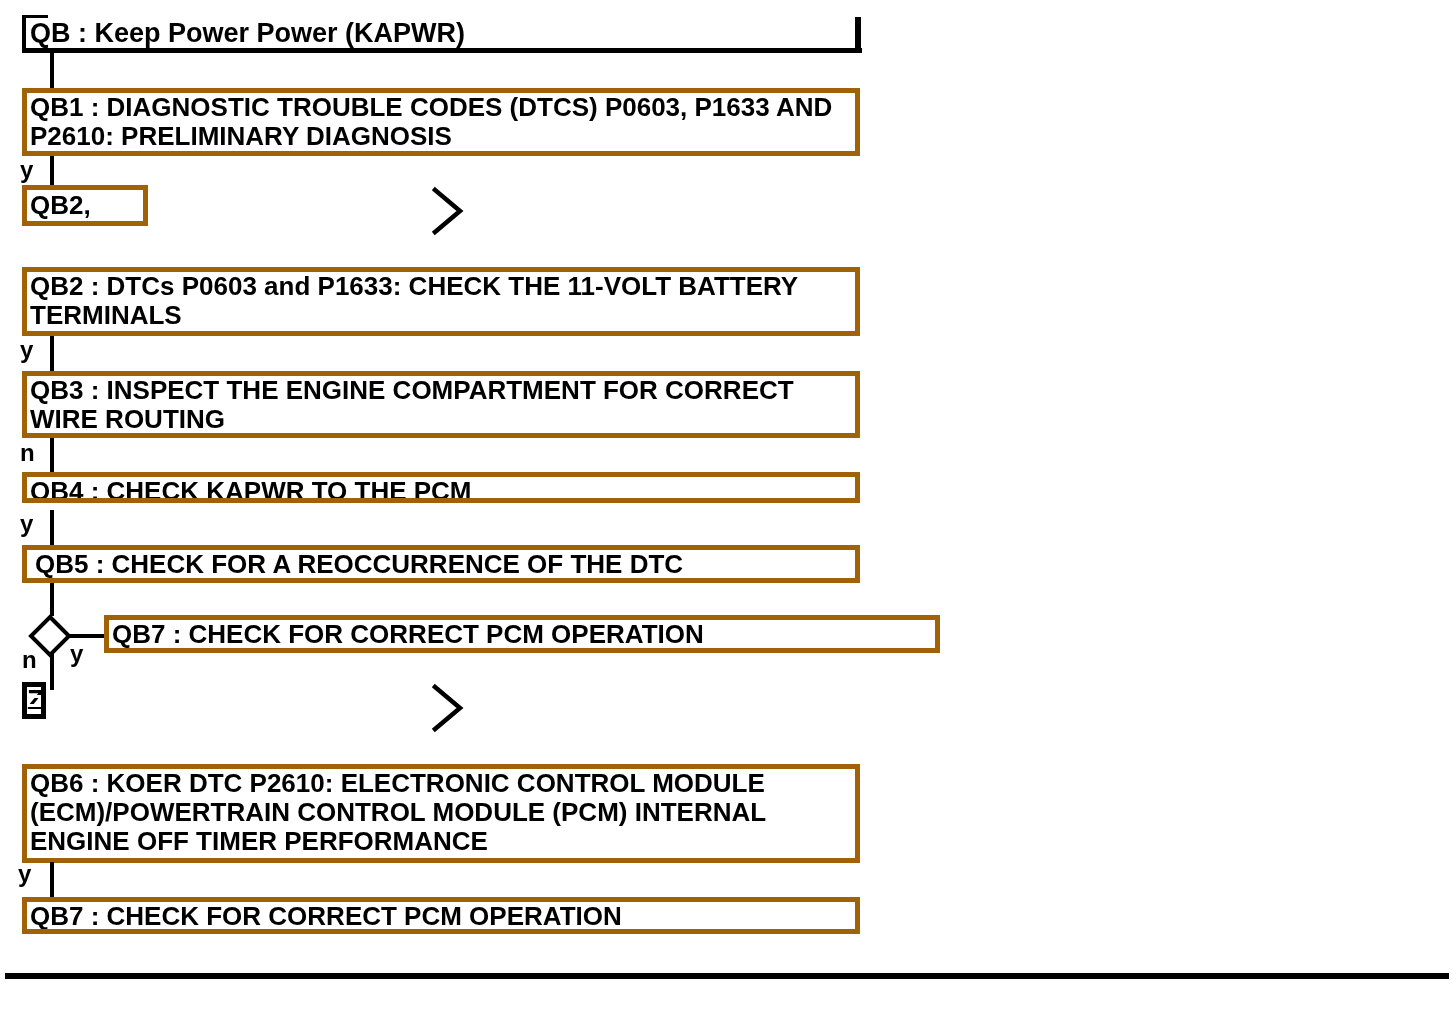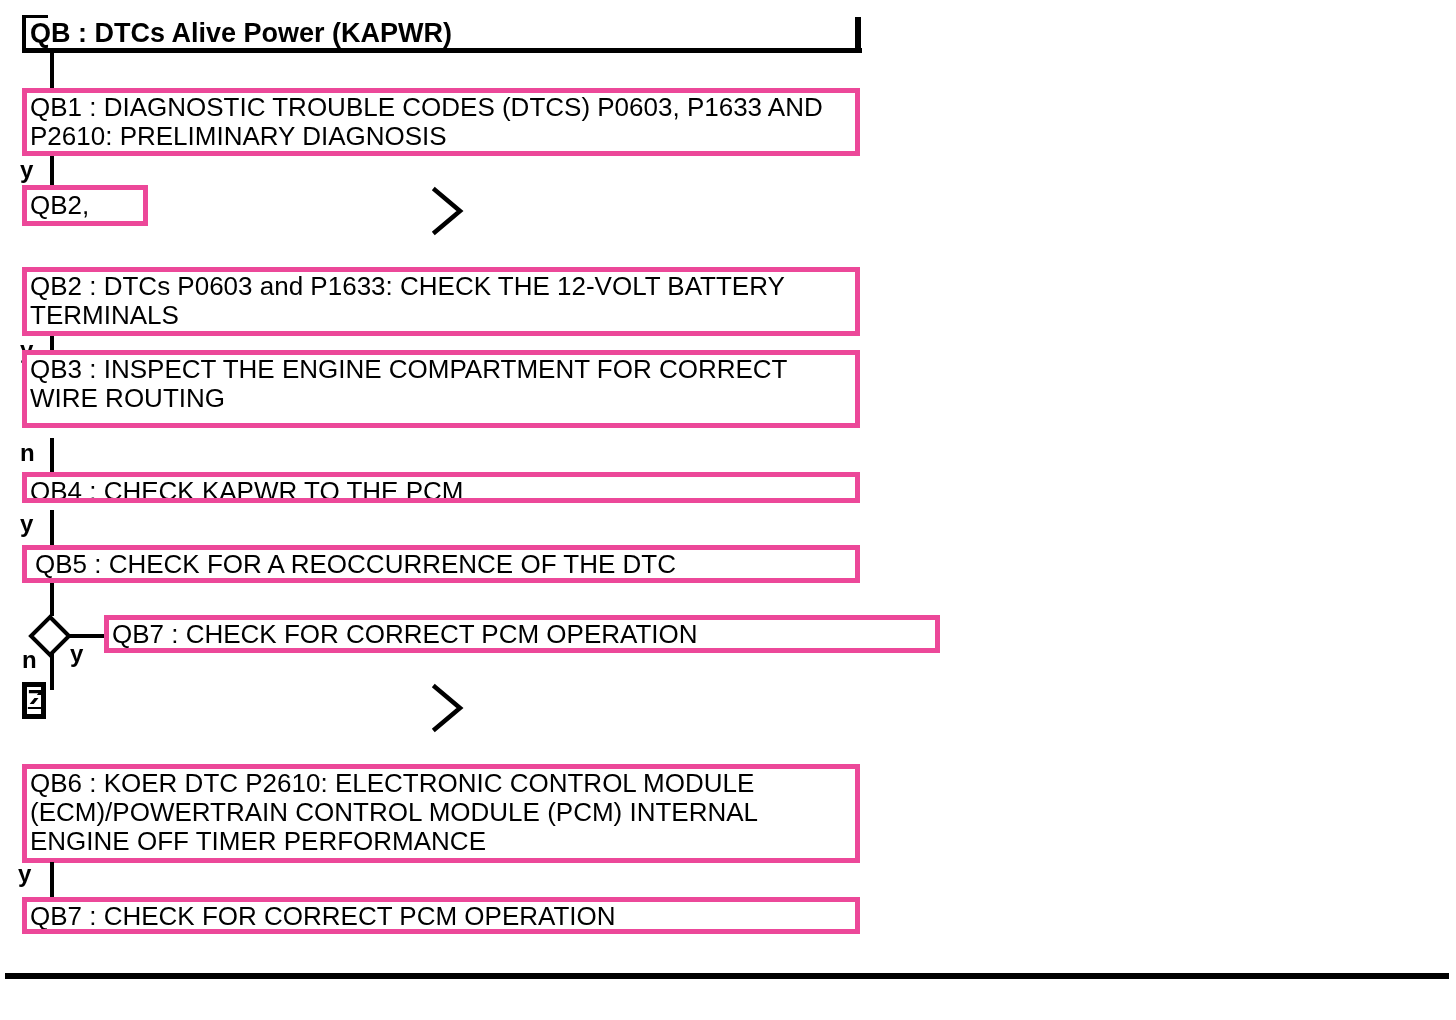--- a/index.html
+++ b/index.html
@@ -1,56 +1,56 @@
 <!DOCTYPE html>
 <html><head>
 <meta charset="utf-8">
 <style>
   html,body{margin:0;padding:0;background:#ffffff;}
   body{width:1456px;height:1020px;position:relative;overflow:hidden;
        font-family:"Liberation Sans",sans-serif;color:#000;}
   .line{position:absolute;background:#000;}
-  .box{position:absolute;box-sizing:border-box;border:5px solid #ec4899;background:#fff;
-       font-weight:normal;font-size:26px;line-height:29px;padding:0 2px 0 3px;
+  .box{position:absolute;box-sizing:border-box;border:5px solid #a16207;background:#fff;
+       font-weight:bold;font-size:26px;line-height:29px;padding:0 2px 0 3px;
        overflow:hidden;letter-spacing:0;}
   .box.single{line-height:28px;}
   .lbl{position:absolute;font-weight:bold;font-size:24px;line-height:24px;}
   .title{position:absolute;font-weight:bold;font-size:27px;line-height:30px;white-space:nowrap;}
   svg{position:absolute;display:block;}
   .zbox{position:absolute;box-sizing:border-box;border:5px solid #000;background:#fff;
         font-weight:bold;font-size:28px;line-height:26px;text-align:center;overflow:hidden;}
   .zstripe{position:absolute;background:#fff;height:3px;left:0;right:0;}
 </style>
 </head>
 <body>
 
 <div class="line" style="left:22px;top:15px;width:26px;height:3px;"></div>
 <div class="line" style="left:22px;top:15px;width:4px;height:38px;"></div>
 <div class="line" style="left:22px;top:48px;width:840px;height:5px;"></div>
 <div class="line" style="left:855px;top:17px;width:6px;height:36px;"></div>
-<div class="title" style="left:30px;top:18px;">QB : DTCs Alive Power (KAPWR)</div>
+<div class="title" style="left:30px;top:18px;">QB : Keep Power Power (KAPWR)</div>
 
 <div class="line" style="left:50px;top:53px;width:4px;height:36px;"></div>
 
 <div class="box" style="left:22px;top:88px;width:838px;height:68px;">QB1 : DIAGNOSTIC TROUBLE CODES (DTCS) P0603, P1633 AND P2610: PRELIMINARY DIAGNOSIS</div>
 
 <div class="lbl" style="left:20px;top:158px;">y</div>
 <div class="line" style="left:50px;top:156px;width:4px;height:30px;"></div>
 
 <div class="box single" style="left:22px;top:185px;width:126px;height:41px;line-height:30px;">QB2, QB6</div>
 <svg style="left:431px;top:186px;" width="36" height="50" viewBox="0 0 36 50">
   <polyline points="4,4 29,25 4,46" fill="none" stroke="#000" stroke-width="4.5" stroke-linecap="square"></polyline>
 </svg>
 
-<div class="box" style="left:22px;top:267px;width:838px;height:69px;">QB2 : DTCs P0603 and P1633: CHECK THE 12-VOLT BATTERY TERMINALS</div>
+<div class="box" style="left:22px;top:267px;width:838px;height:69px;">QB2 : DTCs P0603 and P1633: CHECK THE 11-VOLT BATTERY TERMINALS</div>
 
 <div class="lbl" style="left:20px;top:338px;">y</div>
 <div class="line" style="left:50px;top:336px;width:4px;height:36px;"></div>
 
-<div class="box" style="left:22px;top:350px;width:838px;height:78px;">QB3 : INSPECT THE ENGINE COMPARTMENT FOR CORRECT WIRE ROUTING</div>
+<div class="box" style="left:22px;top:371px;width:838px;height:67px;">QB3 : INSPECT THE ENGINE COMPARTMENT FOR CORRECT WIRE ROUTING</div>
 
 <div class="lbl" style="left:20px;top:441px;">n</div>
 <div class="line" style="left:50px;top:438px;width:4px;height:35px;"></div>
 
 <div class="box single" style="left:22px;top:472px;width:838px;height:31px;">QB4 : CHECK KAPWR TO THE PCM</div>
 
 <div class="lbl" style="left:20px;top:512px;">y</div>
 <div class="line" style="left:50px;top:510px;width:4px;height:36px;"></div>
 
 <div class="box single" style="left:22px;top:545px;width:838px;height:38px;padding-left:8px;">QB5 : CHECK FOR A REOCCURRENCE OF THE DTC</div>

